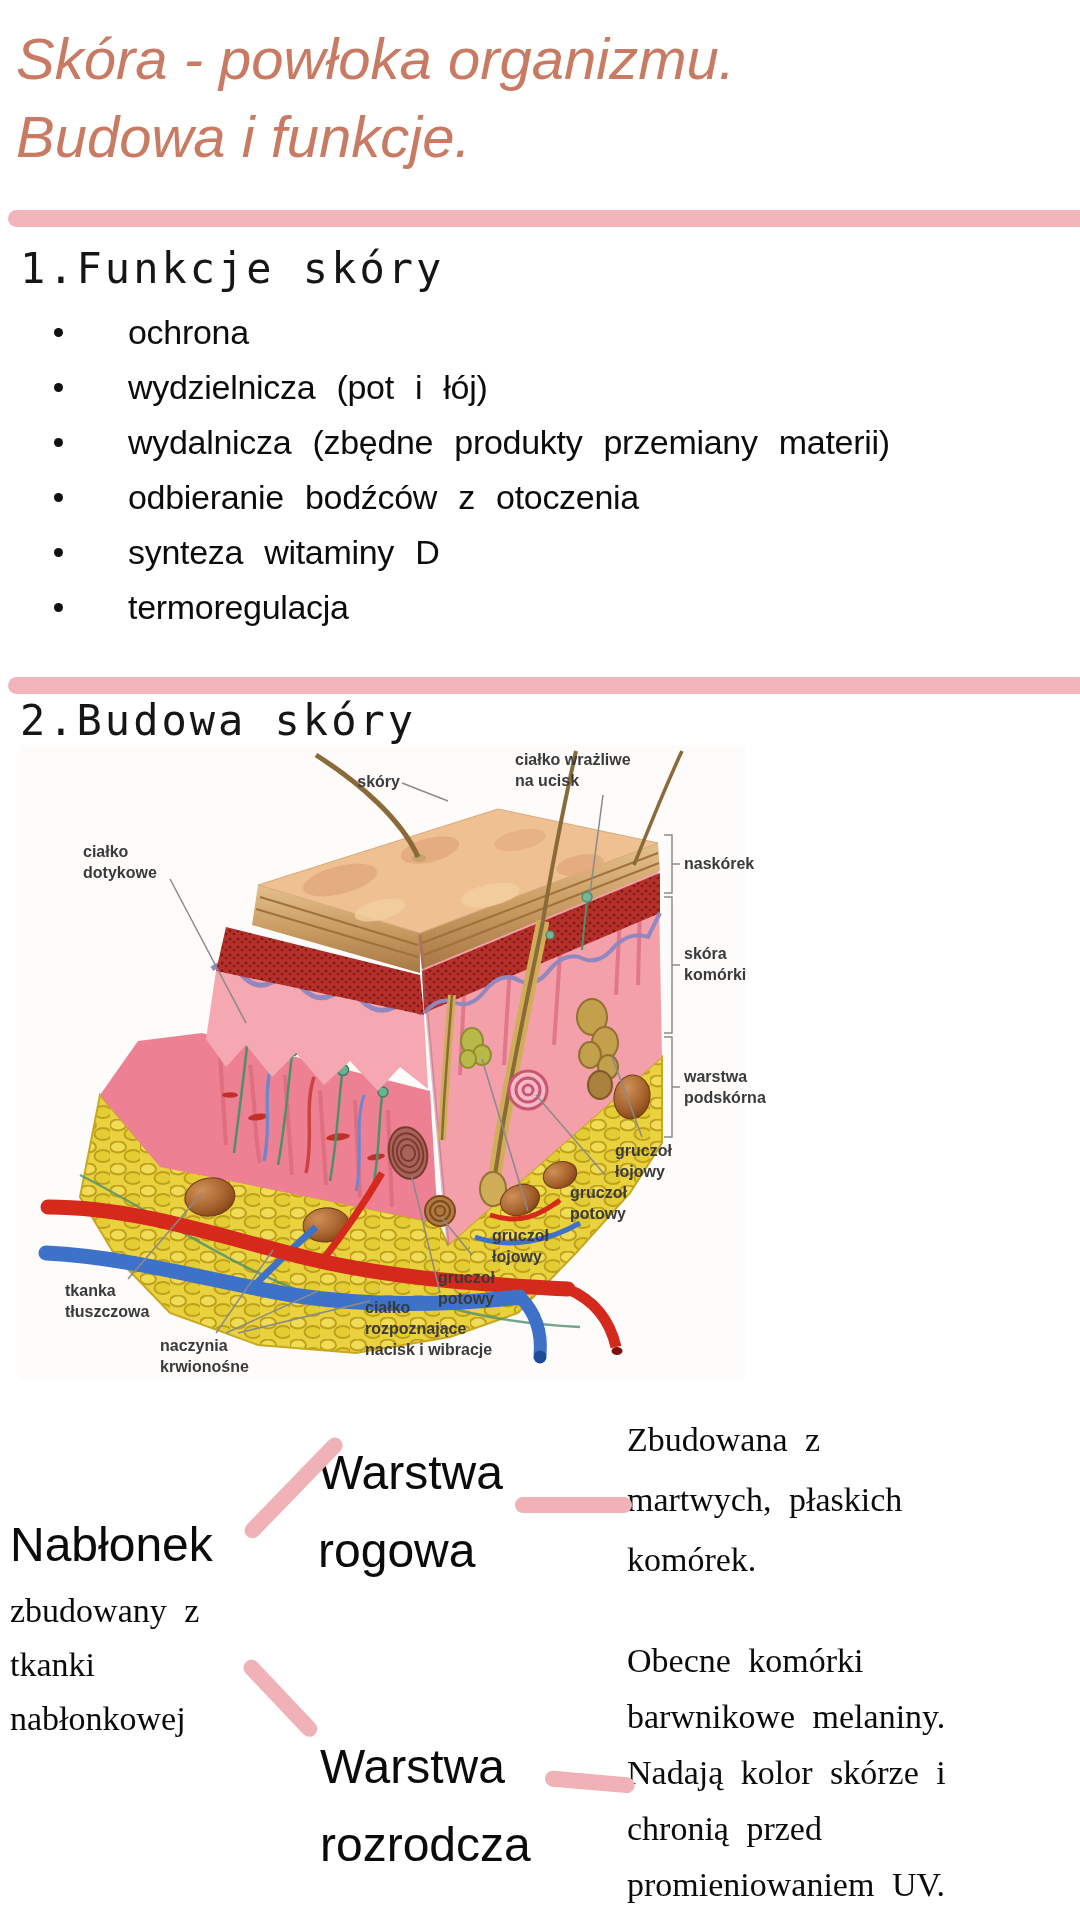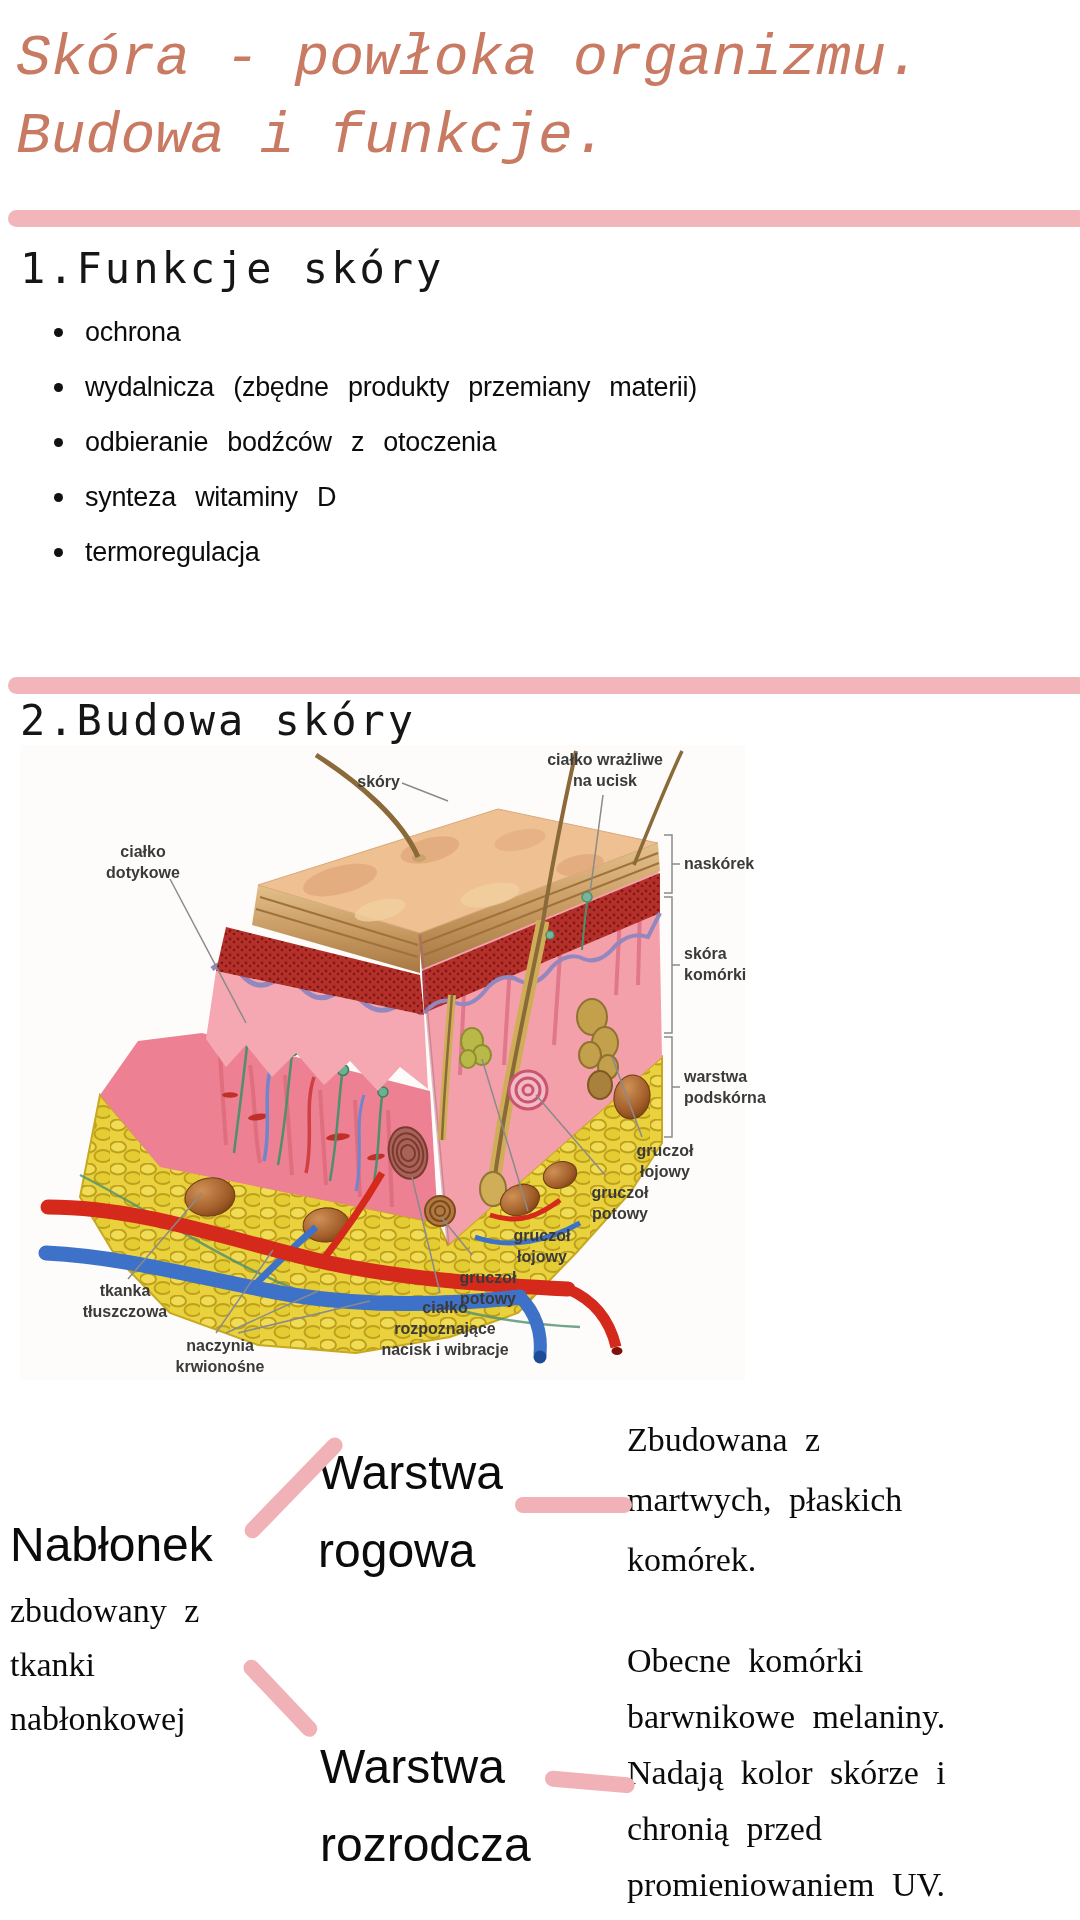--- a/index.html
+++ b/index.html
@@ -1,35 +1,35 @@
 <!DOCTYPE html>
 <html><head>
 <meta charset="utf-8">
 <style>
   html,body{margin:0;padding:0;}
   body{width:1080px;height:1920px;position:relative;background:#ffffff;overflow:hidden;
        font-family:"Liberation Sans",sans-serif;}
   
-  .title{position:absolute;left:16px;top:20px;font-family:Liberation Mono, monospace;
+  .title{position:absolute;left:16px;top:20px;font-family:Liberation Sans, sans-serif;
          font-style:italic;font-size:58px;line-height:78px;color:#c87a62;}
   
   .divider{position:absolute;left:8px;width:1078px;height:17px;border-radius:9px;background:#f2b6ba;}
   
   .mono-h{position:absolute;left:20px;font-family:"DejaVu Sans Mono",monospace;
           font-size:42px;letter-spacing:3px;color:#161616;white-space:nowrap;}
   
   .bullets{position:absolute;left:54px;top:305px;margin:0;padding:0;list-style:none;}
-  .bullets li{display:flex;align-items:center;height:55px;font-size:27px;color:#0c0c0c;
-              word-spacing:12px;letter-spacing:-0.3px;white-space:nowrap;}
+  .bullets li{display:flex;align-items:center;height:55px;font-size:34px;color:#0c0c0c;
+              word-spacing:12px;letter-spacing:-0.3px;white-space:nowrap;gap:43px;}
   .dot{width:9px;height:9px;border-radius:50%;background:#111;margin-right:22px;flex:0 0 auto;}
   
   .diagram{position:absolute;left:20px;top:745px;width:725px;height:635px;background:#fdfcfa;}
   .diagram svg{position:absolute;left:0;top:0;}
   .lbl{position:absolute;font:600 16px/21px "Liberation Sans",sans-serif;color:#3a3a3a;
-       text-align:center;white-space:nowrap;}
+       text-align:left;white-space:nowrap;}
   .lbl.left{text-align:left;}
   .lbl.right{text-align:right;}
   .lbl span{display:block;}
   
   .big{position:absolute;font-size:48px;line-height:78px;color:#0b0b0b;white-space:nowrap;}
   .big span{display:block;}
   .desc{position:absolute;font-size:34px;color:#0b0b0b;word-spacing:9px;white-space:nowrap;}
   .desc span{display:block;font-family:Liberation Serif, serif;}
   .bar{position:absolute;height:16px;border-radius:9px;background:#f0b2b6;transform-origin:left center;}
 </style>
@@ -43,20 +43,24 @@
     <div>Budowa i funkcje.</div>
   </div>
 
   <div class="divider" style="top:210px;"></div>
 
   <div class="mono-h" style="top:244px;">1.Funkcje skóry</div>
   <ul class="bullets">
     <li>
         <span class="dot"></span>
         <span>ochrona</span>
+      </li>
+    <li>
+        <span class="dot"></span>
+        <span>wydzielnicza (pot i łój)</span>
       </li>
     <li>
         <span class="dot"></span>
         <span>wydalnicza (zbędne produkty przemiany materii)</span>
       </li>
     <li>
         <span class="dot"></span>
         <span>odbieranie bodźców z otoczenia</span>
       </li>
     <li>

